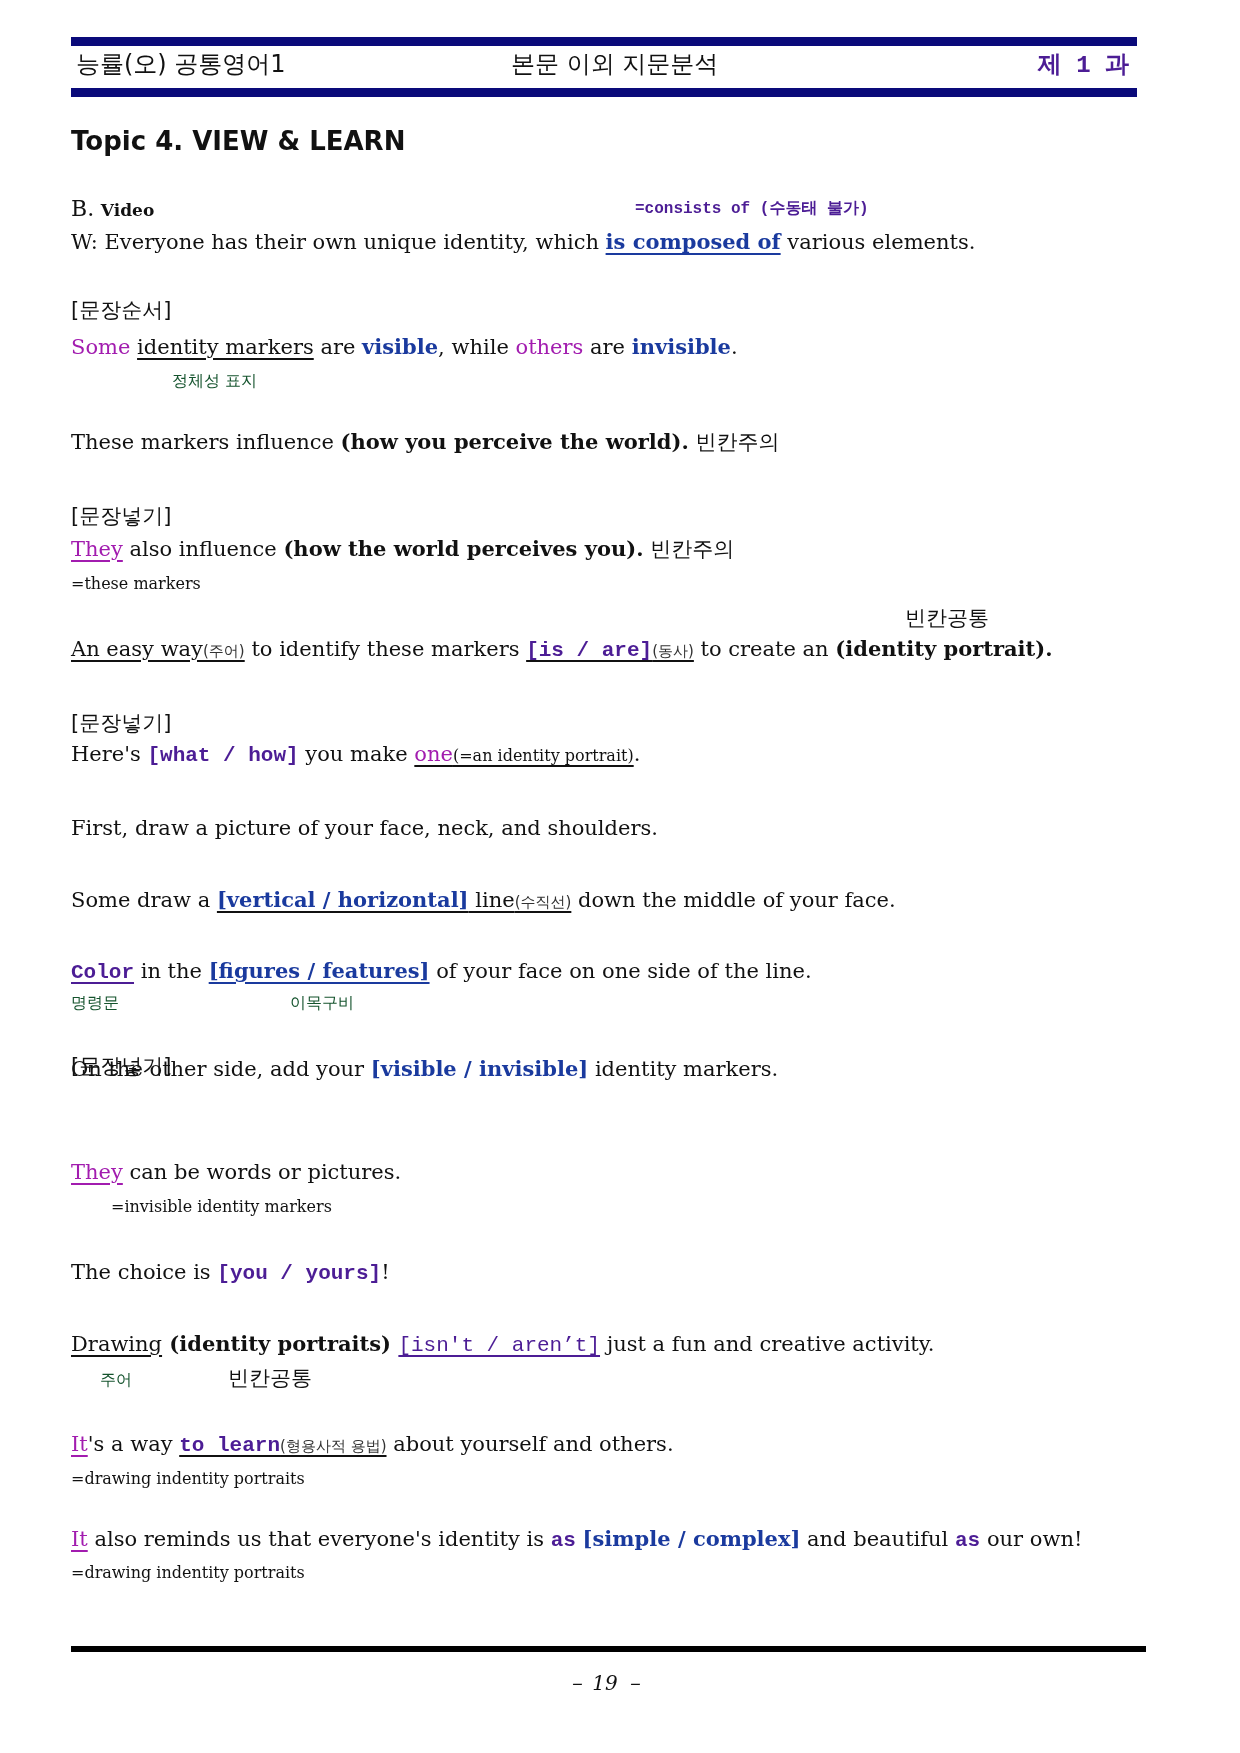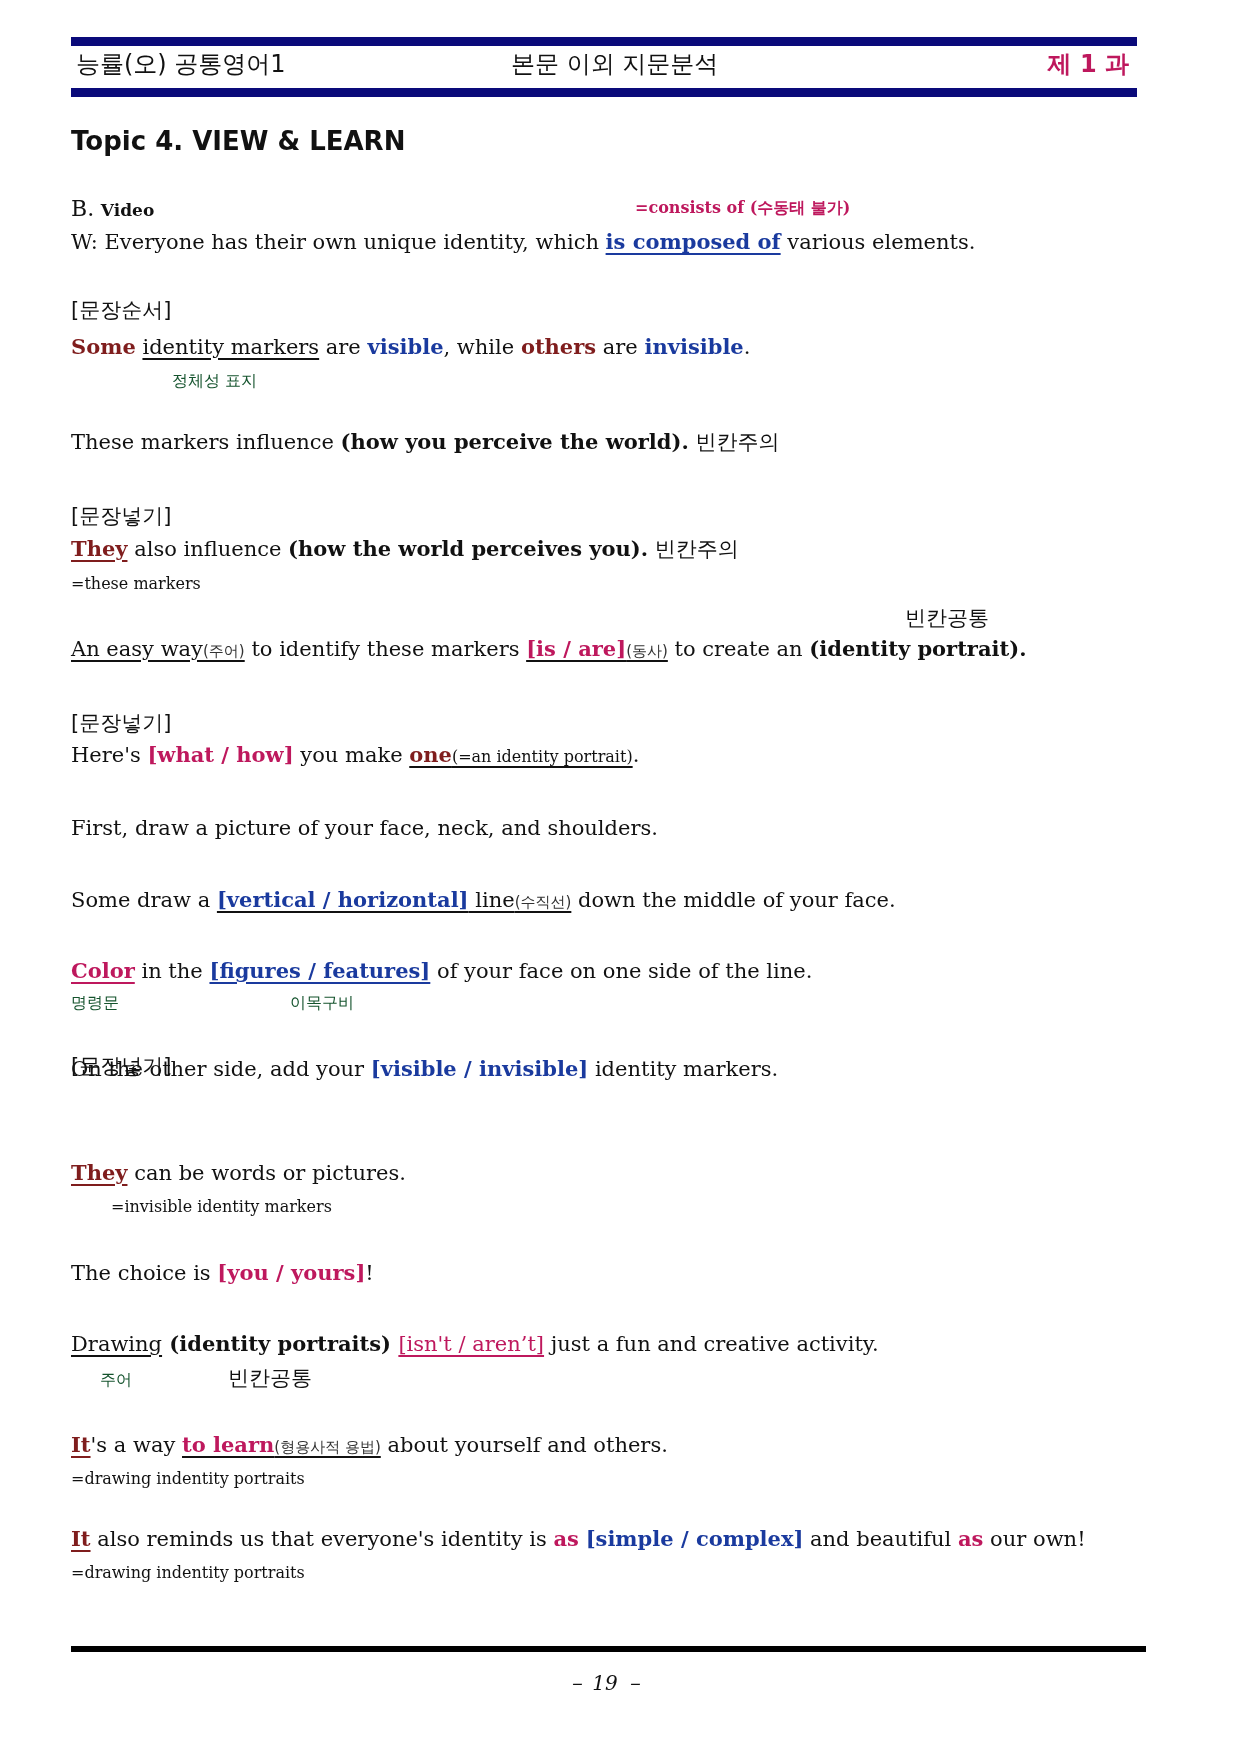--- a/index.html
+++ b/index.html
@@ -10,23 +10,23 @@
   .hdr .l { left:5px; }
   .hdr .c { left:440px; }
   .hdr .r { right:8px; }
   .topic { position:absolute; left:71px; top:126px; font-family:"DejaVu Sans", sans-serif; font-weight:bold; font-size:26px; }
   .ln { position:absolute; left:71px; font-size:21px; white-space:nowrap; }
   .sm { font-size:16px; }
   .ko { font-family:"DejaVu Sans", sans-serif; }
   .lab { font-family:"DejaVu Sans", sans-serif; font-size:21px; }
   .note { position:absolute; font-family:"DejaVu Sans", sans-serif; font-size:16px; color:#14532d; }
   .eq { position:absolute; left:71px; font-size:16px; }
-  .g { color:#7f1d1d; font-weight:bold; }
+  .g { color:#a21caf; font-weight:normal; }
   .b { color:#1a3a9e; font-weight:bold; }
-  .r { color:#be185d; font-weight:bold; }
+  .r { color:#4c1d95; font-weight:bold;font-family:Liberation Mono, monospace; }
   .bk { font-weight:bold; }
   .u { text-decoration:underline; text-underline-offset:4px; }
   .tiny { font-family:"DejaVu Sans", sans-serif; font-size:15px; font-weight:normal; color:#333; }
   .foot { position:absolute; left:71px; top:1646px; width:1075px; height:6px; background:#000; }
   .pg { position:absolute; top:1670px; left:0; width:1210px; text-align:center; font-size:20px;font-style:italic; }
 </style>
 </head>
 <body>
 
 <div class="bar" style="top:37px;"></div>

